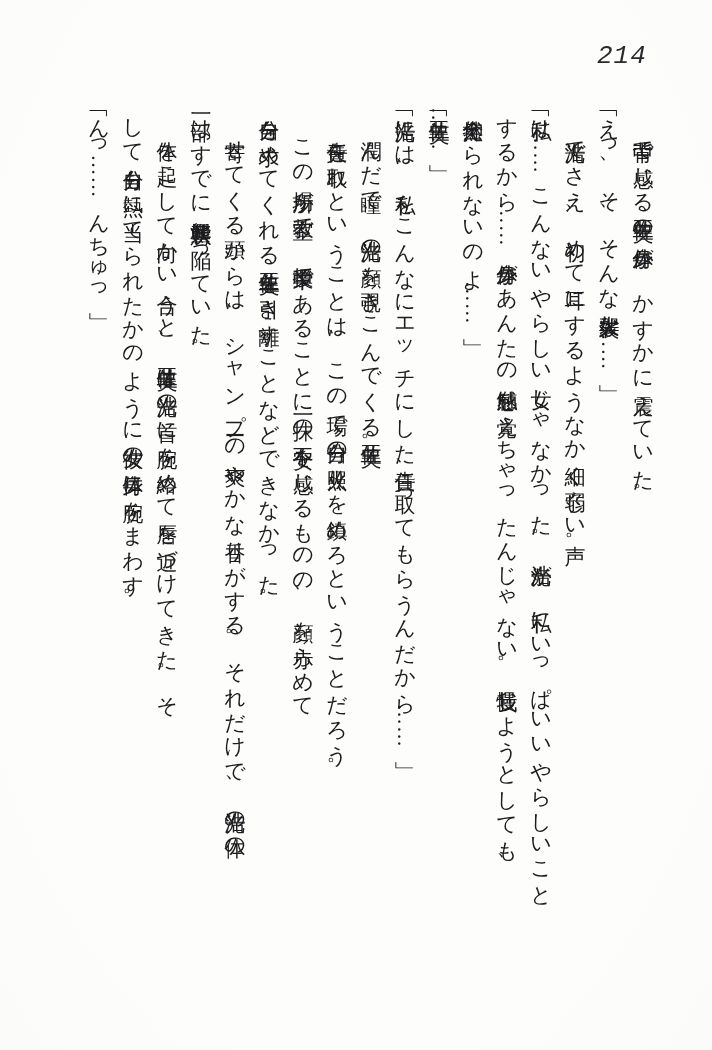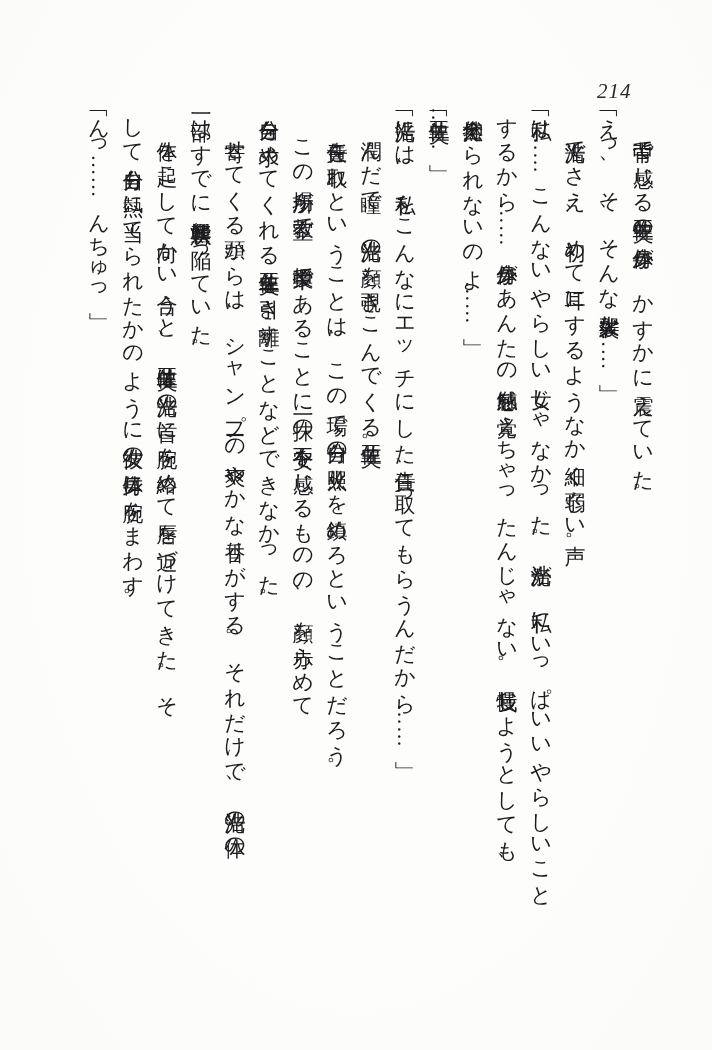--- a/index.html
+++ b/index.html
@@ -15,26 +15,25 @@
   }
   .page {
     position: absolute;
     inset: 0;
     background: radial-gradient(ellipse at 50% 45%, #fdfdfc 60%, #fbfbf9 100%);
   }
   .page-number {
     position: absolute;
     top: 41px;
     left: 597px;
-    font-family: Liberation Serif, serif;
+    font-family: Liberation Mono, monospace;
     font-style: italic;
-    font-size: 21px;
+    font-size: 26px;
     letter-spacing: 1px;
     color: #2a2a2c;
-    margin-top: 38px;
   }
   .text-block {
     position: absolute;
     top: 103px;
     right: 52px;
     height: 856px;
     writing-mode: vertical-rl;
     -webkit-writing-mode: vertical-rl;
     text-orientation: mixed;
     white-space: nowrap;

